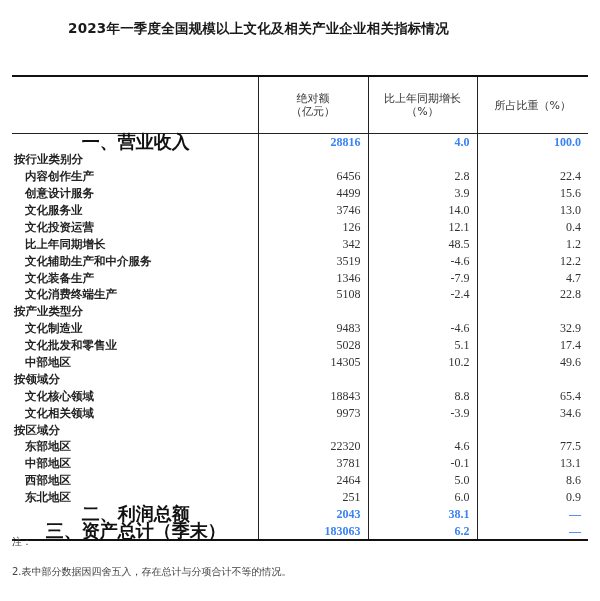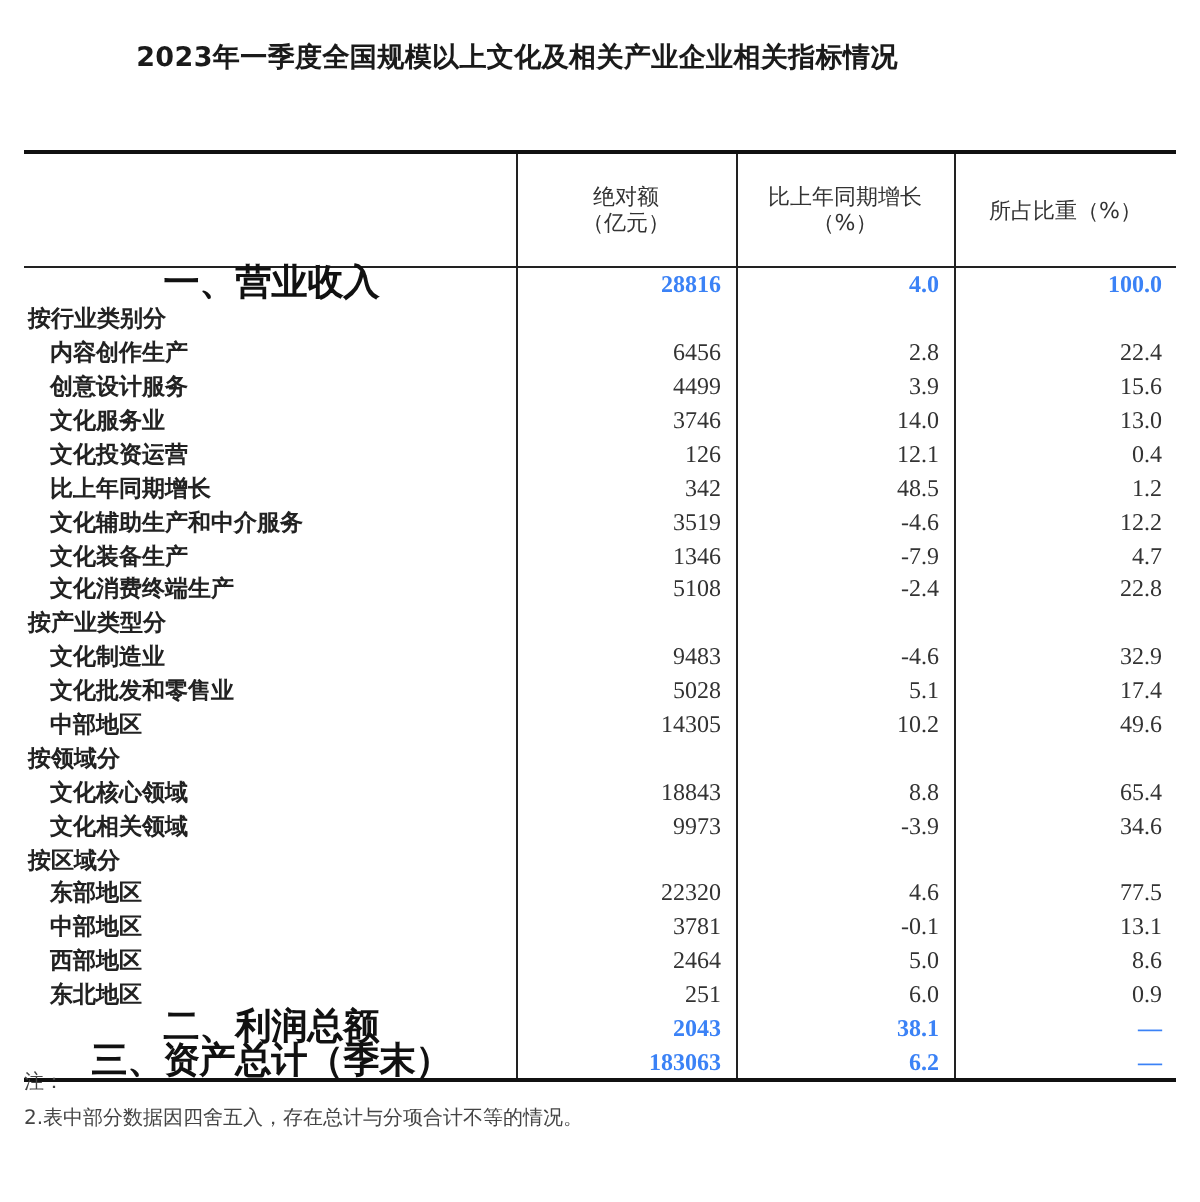--- a/index.html
+++ b/index.html
@@ -19,21 +19,21 @@
   td.label { font-family:"DejaVu Sans", sans-serif; font-size:11.5px; color:#222;font-weight:bold; }
   td.label.l1 { padding-left:2px; }
   td.label.l2 { padding-left:13px; }
   td.num { text-align:right; padding-right:7px; font-family:"Liberation Serif", serif; font-size:12px; color:#333; }
   tr.bold td.label { font-weight:bold; font-size:18px; color:#111;text-align:center; }
   tr.bold td.num { font-weight:bold; color:#3b82f6; }
   tbody tr.last td { border-bottom:2.5px solid #111;margin-left:44px; }
   .notes { position:absolute; left:12px; top:534px; width:580px;
            font-family:"DejaVu Sans", sans-serif; font-size:10px; color:#444; }
   .notes div { height:16px; line-height:16px; }
-  .notes .n2 { margin-top:2px; }
+  .notes .n2 { margin-top:14px; }
 </style>
 </head>
 <body>
 
 <div class="title">2023年一季度全国规模以上文化及相关产业企业相关指标情况</div>
 
 <div class="table-wrap">
   <table>
     <colgroup>
         <col class="c0">

